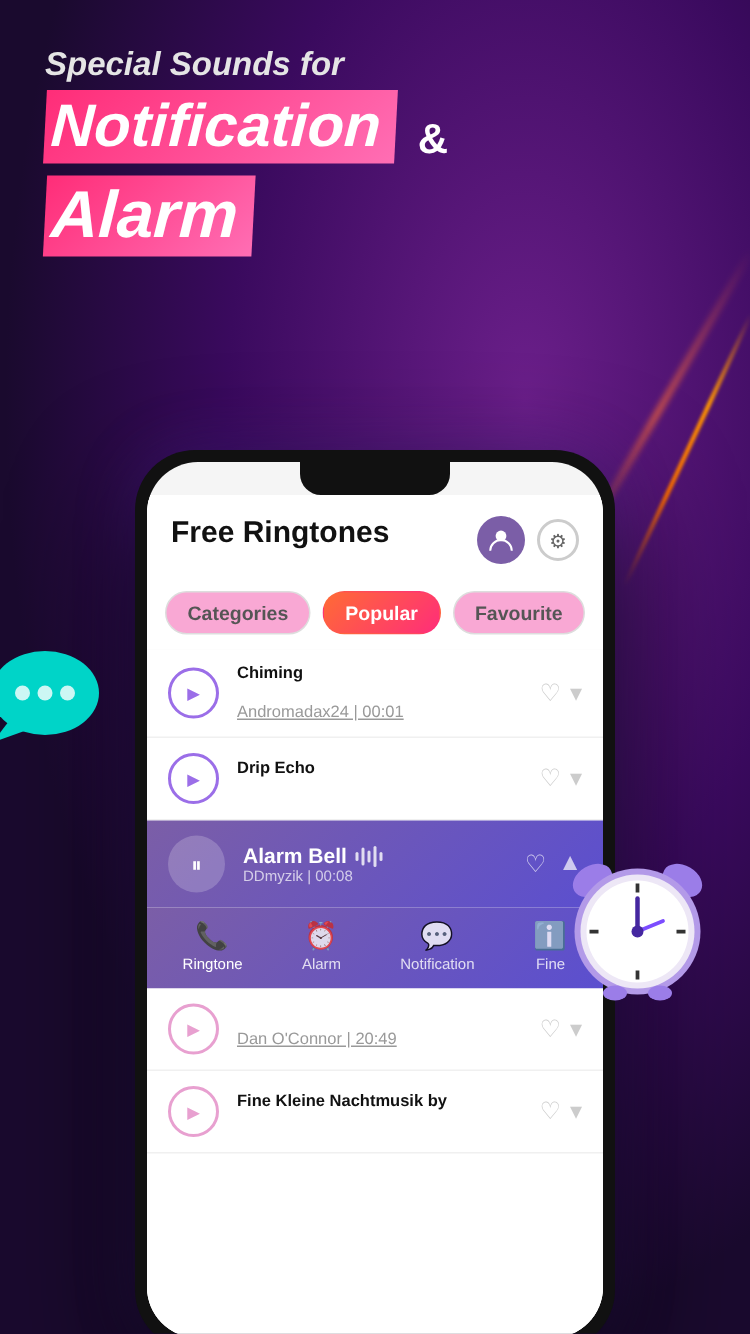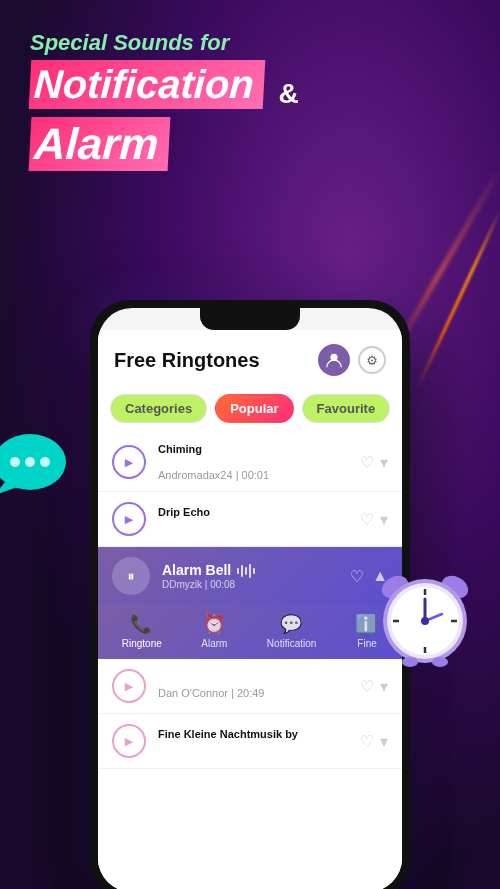--- a/index.html
+++ b/index.html
@@ -22,21 +22,21 @@
 
     
     .header-section {
       position: absolute;
       top: 30px;
       left: 30px;
       z-index: 10;
     }
 
     .header-subtitle {
-      color: #86efac;
+      color: #e5e5e5;
       font-size: 22px;
       font-weight: 700;
       font-style: italic;
       margin-bottom: 4px;
     }
 
     .header-title-notification {
       display: inline-block;
       background: linear-gradient(135deg, #ff2d78, #ff6eb4);
       color: #fff;
@@ -116,21 +116,20 @@
       background: #f5f5f5;
       height: 100%;
       display: flex;
       flex-direction: column;
     }
 
     .app-header {
       background: #fff;
       padding: 14px 16px 10px;
       display: flex;
-      align-items: center;
       justify-content: space-between;
     }
 
     .app-title {
       font-size: 20px;
       font-weight: 800;
       color: #111;
     }
 
     .app-header-icons {
@@ -173,21 +172,21 @@
     }
 
     .tab-btn {
       padding: 6px 14px;
       border-radius: 20px;
       font-size: 13px;
       font-weight: 600;
       border: 1.5px solid #ddd;
       cursor: pointer;
       color: #555;
-      background: #bef264;
+      background: #f9a8d4;
     }
 
     .tab-btn.active {
       background: linear-gradient(135deg, #ff6b35, #ff2d7a);
       color: #fff;
       border-color: transparent;
     }
 
     
     .song-list {
@@ -225,20 +224,21 @@
     .song-name {
       font-size: 11px;
       font-weight: 700;
       color: #111;
     }
 
     .song-meta {
       font-size: 11px;
       color: #999;
       margin-top: 14px;
+      text-decoration: underline;
     }
 
     .song-actions {
       display: flex;
       align-items: center;
       gap: 6px;
       color: #ccc;
       font-size: 16px;
     }
 

